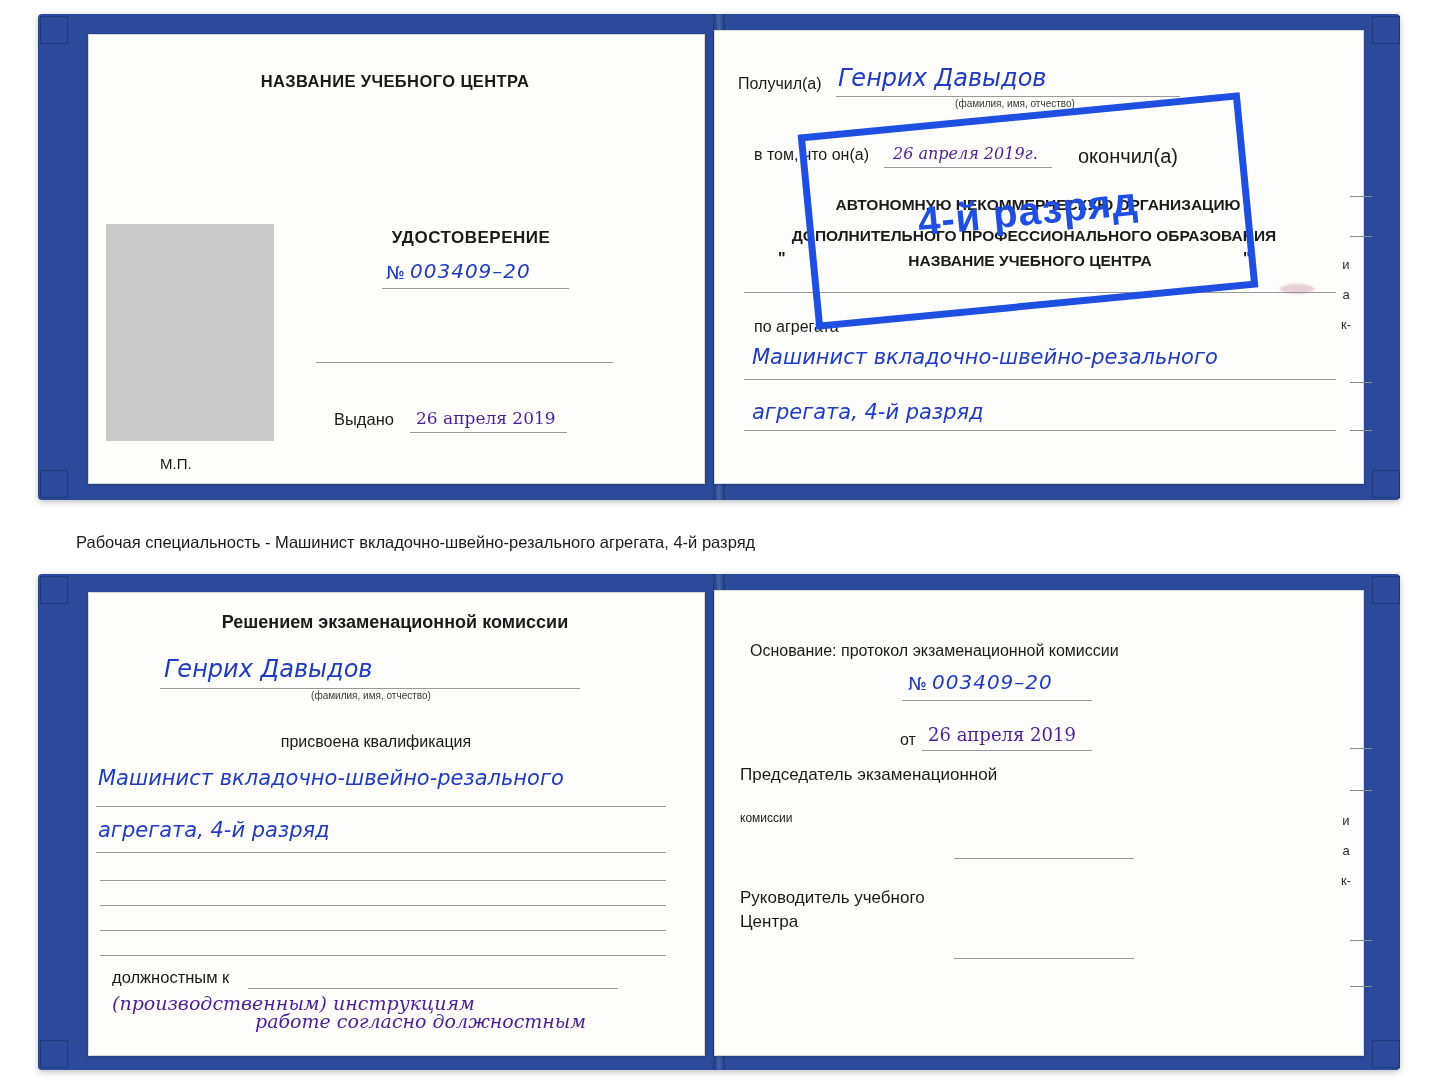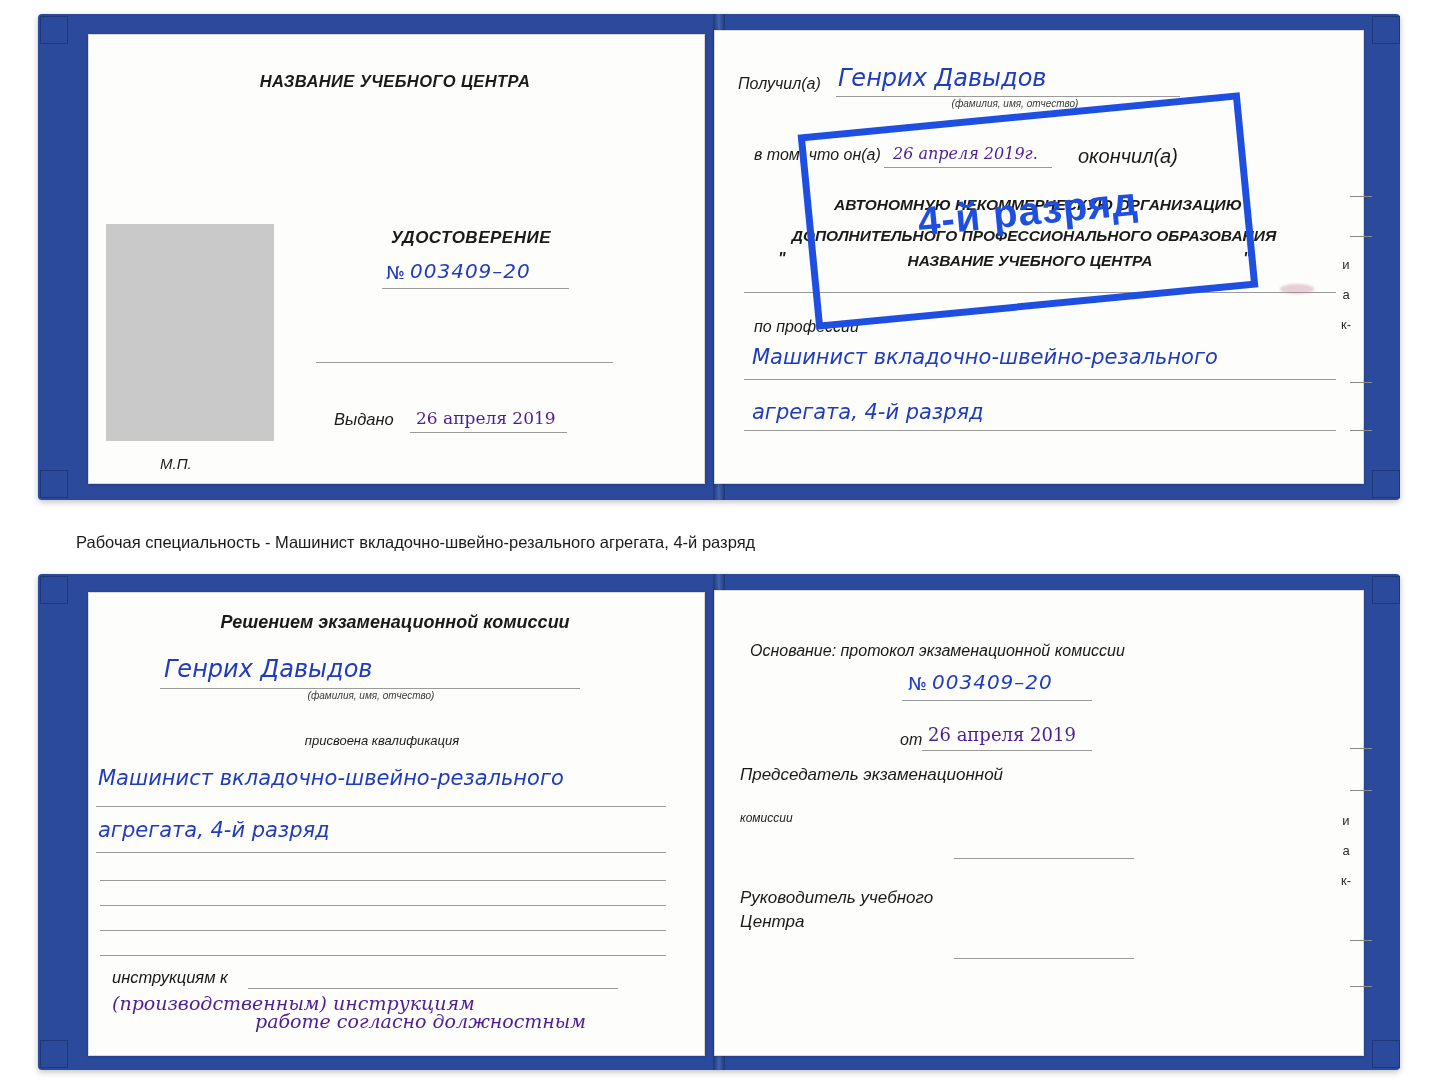--- a/index.html
+++ b/index.html
@@ -46,21 +46,20 @@
     height: 26px;
     background: #2b4a9b;
     border: 1px solid #1d3875;
   }
 
   
   .t {
     position: absolute;
     white-space: pre;
     color: #1a1a1a;
-    font-style: italic;
   }
   .bold { font-weight: bold; }
   .center { text-align: center; }
   .hand {
     font-family: "DejaVu Sans", sans-serif;
     color: #1f3bbf;
     font-style: italic;
   }
   .ink {
     font-family: "DejaVu Serif", serif;
@@ -167,21 +166,21 @@
   <div class="t" style="left:1078px; top:145px; font-size:20px;">окончил(а)</div>
 
   <div class="t bold center" style="left:726px; top:227px; width:616px; font-size:15.5px;">ДОПОЛНИТЕЛЬНОГО ПРОФЕССИОНАЛЬНОГО ОБРАЗОВАНИЯ</div>
   <div class="t bold center" style="left:738px; top:196px; width:600px; font-size:15.5px;">АВТОНОМНУЮ НЕКОММЕРЧЕСКУЮ ОРГАНИЗАЦИЮ</div>
   <div class="t bold center" style="left:760px; top:252px; width:540px; font-size:15.5px;">НАЗВАНИЕ УЧЕБНОГО ЦЕНТРА</div>
   <div class="t bold" style="left:778px; top:250px; font-size:16px;">"</div>
   <div class="t bold" style="left:1243px; top:250px; font-size:16px;">"</div>
   <div class="line" style="left:744px; top:292px; width:592px;"></div>
   <div class="smudge" style="left:1280px; top:284px; width:34px; height:10px;"></div>
 
-  <div class="t" style="left:754px; top:318px; font-size:16px;">по профессии</div>
+  <div class="t" style="left:754px; top:318px; font-size:16px;">по агрегата</div>
   <div class="t hand" style="left:752px; top:345px; font-size:21px;">Машинист вкладочно-швейно-резального</div>
   <div class="line" style="left:744px; top:379px; width:592px;"></div>
   <div class="t hand" style="left:752px; top:400px; font-size:21px;">агрегата, 4-й разряд</div>
   <div class="line" style="left:744px; top:430px; width:592px;"></div>
 
   <div class="edge-tick" style="left:1350px; top:196px;"></div>
   <div class="edge-tick" style="left:1350px; top:236px;"></div>
   <div class="edge-tick" style="left:1350px; top:382px;"></div>
   <div class="edge-tick" style="left:1350px; top:430px;"></div>
   <div class="edge-letters" style="left:1335px; top:250px; width:22px;">и<br>а<br>к-</div>
@@ -203,32 +202,32 @@
   </div>
   <div class="page-white" style="left:714px; top:590px; width:648px; height:464px;">
   </div>
 
   <div class="t bold center" style="left:110px; top:612px; width:570px; font-size:18px;">Решением экзаменационной комиссии</div>
 
   <div class="t hand" style="left:164px; top:655px; font-size:24px;">Генрих Давыдов</div>
   <div class="line" style="left:160px; top:688px; width:420px;"></div>
   <div class="t small center" style="left:256px; top:690px; width:230px;">(фамилия, имя, отчество)</div>
 
-  <div class="t center" style="left:152px; top:733px; width:460px; font-size:13px;">присвоена квалификация</div>
+  <div class="t center" style="left:146px; top:733px; width:460px; font-size:16px;">присвоена квалификация</div>
 
   <div class="t hand" style="left:98px; top:766px; font-size:21px;">Машинист вкладочно-швейно-резального</div>
   <div class="line" style="left:96px; top:806px; width:570px;"></div>
   <div class="t hand" style="left:98px; top:818px; font-size:21px;">агрегата, 4-й разряд</div>
   <div class="line" style="left:96px; top:852px; width:570px;"></div>
   <div class="line" style="left:100px; top:880px; width:566px;"></div>
   <div class="line" style="left:100px; top:905px; width:566px;"></div>
   <div class="line" style="left:100px; top:930px; width:566px;"></div>
   <div class="line" style="left:100px; top:955px; width:566px;"></div>
 
-  <div class="t" style="left:112px; top:968px; font-size:16.5px;">инструкциям к</div>
+  <div class="t" style="left:112px; top:968px; font-size:16.5px;">должностным к</div>
   <div class="t ink" style="left:255px; top:966px; font-size:19px;margin-top:44px;">работе согласно должностным</div>
   <div class="t ink" style="left:112px; top:992px; font-size:19px;">(производственным) инструкциям</div>
   <div class="line" style="left:248px; top:988px; width:370px;"></div>
 
   <div class="t" style="left:750px; top:642px; font-size:16px;">Основание: протокол экзаменационной комиссии</div>
 
   <div class="t hand" style="left:908px; top:673px; font-size:18px; font-style:normal;">№</div>
   <div class="t hand" style="left:932px; top:670px; font-size:20px; letter-spacing:1px;">003409–20</div>
   <div class="line" style="left:902px; top:700px; width:190px;"></div>
 

